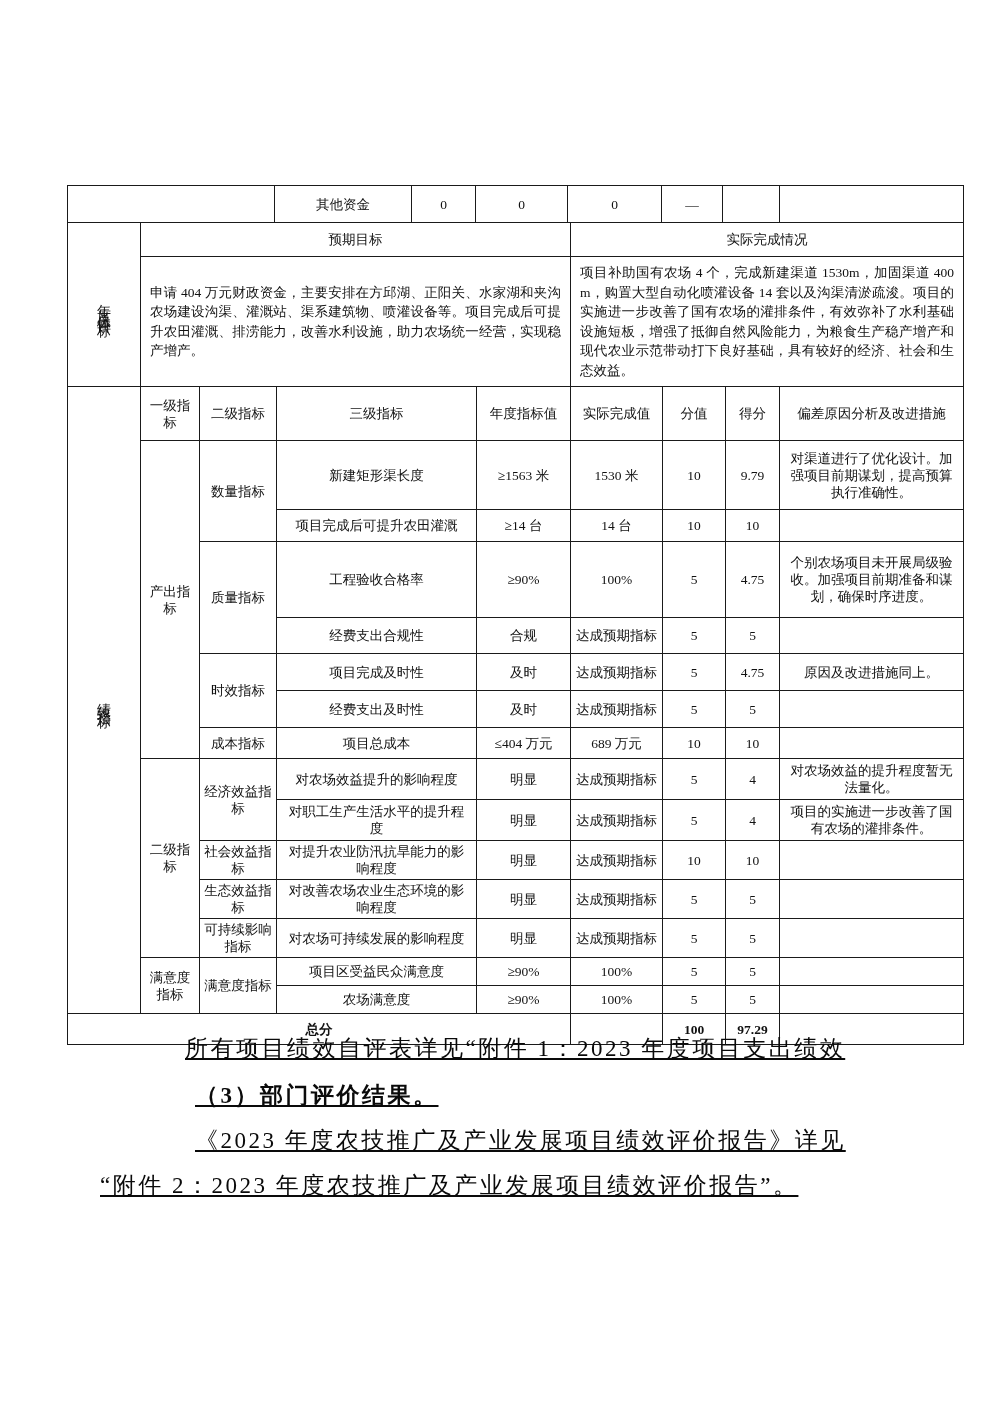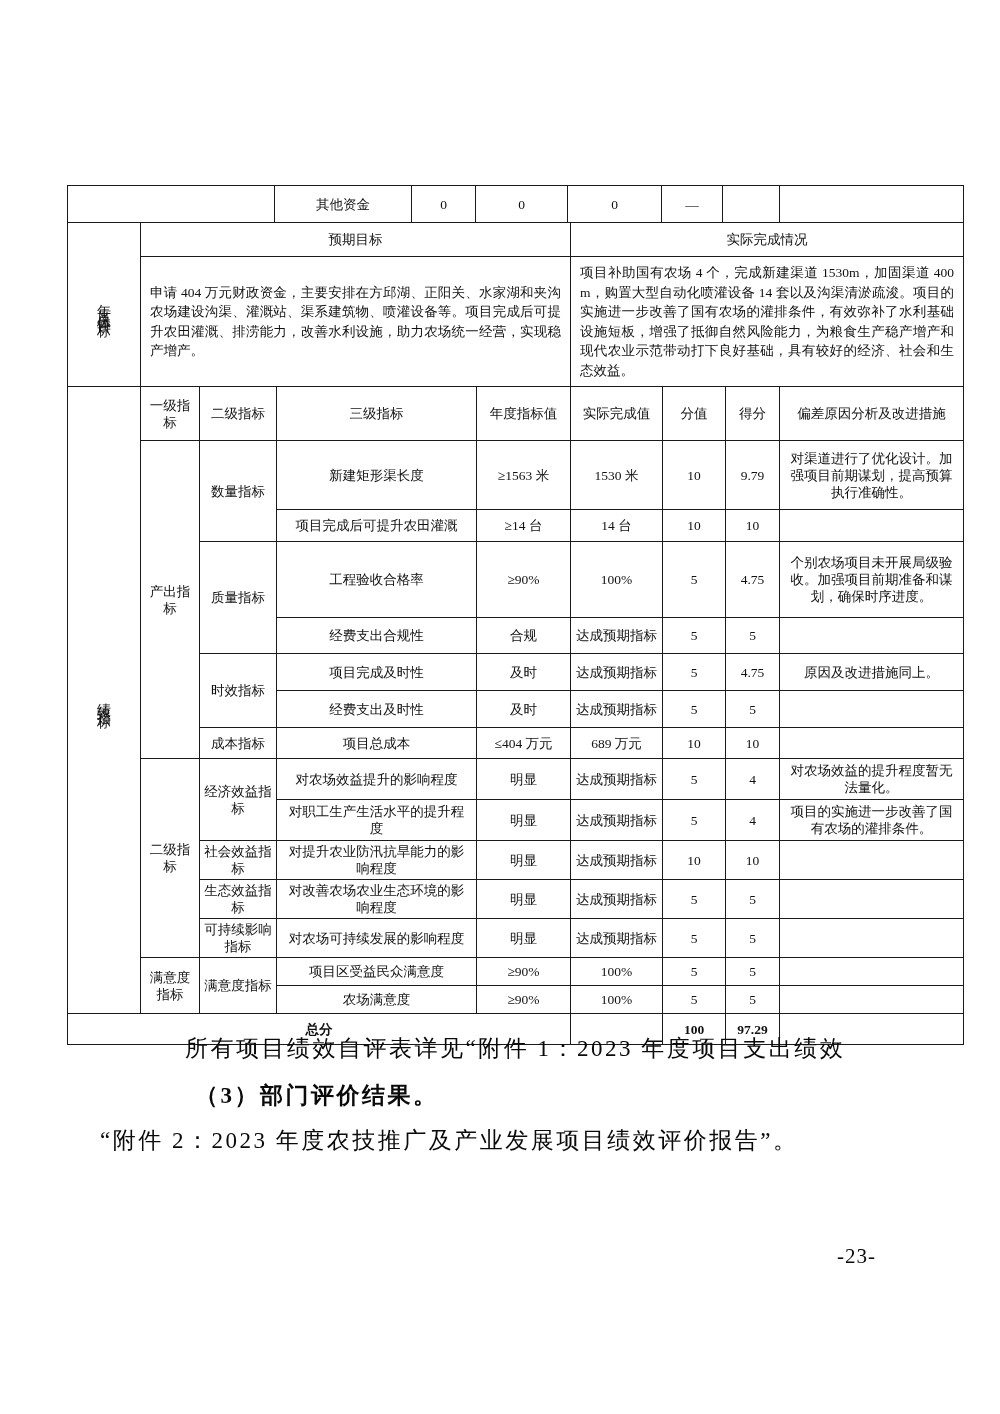--- a/index.html
+++ b/index.html
@@ -24,21 +24,21 @@
     padding:6px 9px;line-height:19.5px;font-size:13.5px;
   }
   td.vcell{padding:0;}
   .vlabel{
     writing-mode:vertical-lr;text-orientation:upright;
     margin:0 auto;letter-spacing:4px;font-size:14px;
   }
   .bold{font-weight:700;}
   .bodytext{
     position:absolute;left:100px;top:1026px;width:790px;
-    font-size:23px;line-height:45px;letter-spacing:2.5px;color:#0a0a0a;
+    font-size:23px;line-height:45px;letter-spacing:2.5px;color:#0a0a0a;text-decoration:underline;
   }
   .bodyline{height:45px;white-space:nowrap;}
   .indent1{padding-left:85px;}
   .indent2{padding-left:95px;}
   .gap{height:2px;}
   .pagenum{
     position:absolute;top:1244px;left:0;width:876px;text-align:right;
     font-size:21px;letter-spacing:1px;color:#0a0a0a;
   }
 </style>
@@ -254,18 +254,18 @@
         <td></td>
       </tr>
     </tbody>
       </table>
   </div>
 
   <div class="bodytext">
     <div class="bodyline indent1">所有项目绩效自评表详见“附件 1：2023 年度项目支出绩效</div>
     <div class="gap"></div>
     <div class="bodyline indent2 bold">（3）部门评价结果。</div>
+    <div class="bodyline indent2">《2023 年度农技推广及产业发展项目绩效评价报告》详见</div>
     <div class="bodyline">“附件 2：2023 年度农技推广及产业发展项目绩效评价报告”。</div>
   </div>
 
-  <div class="pagenum">-23-</div>
 
 </div>
 
 </body></html>

